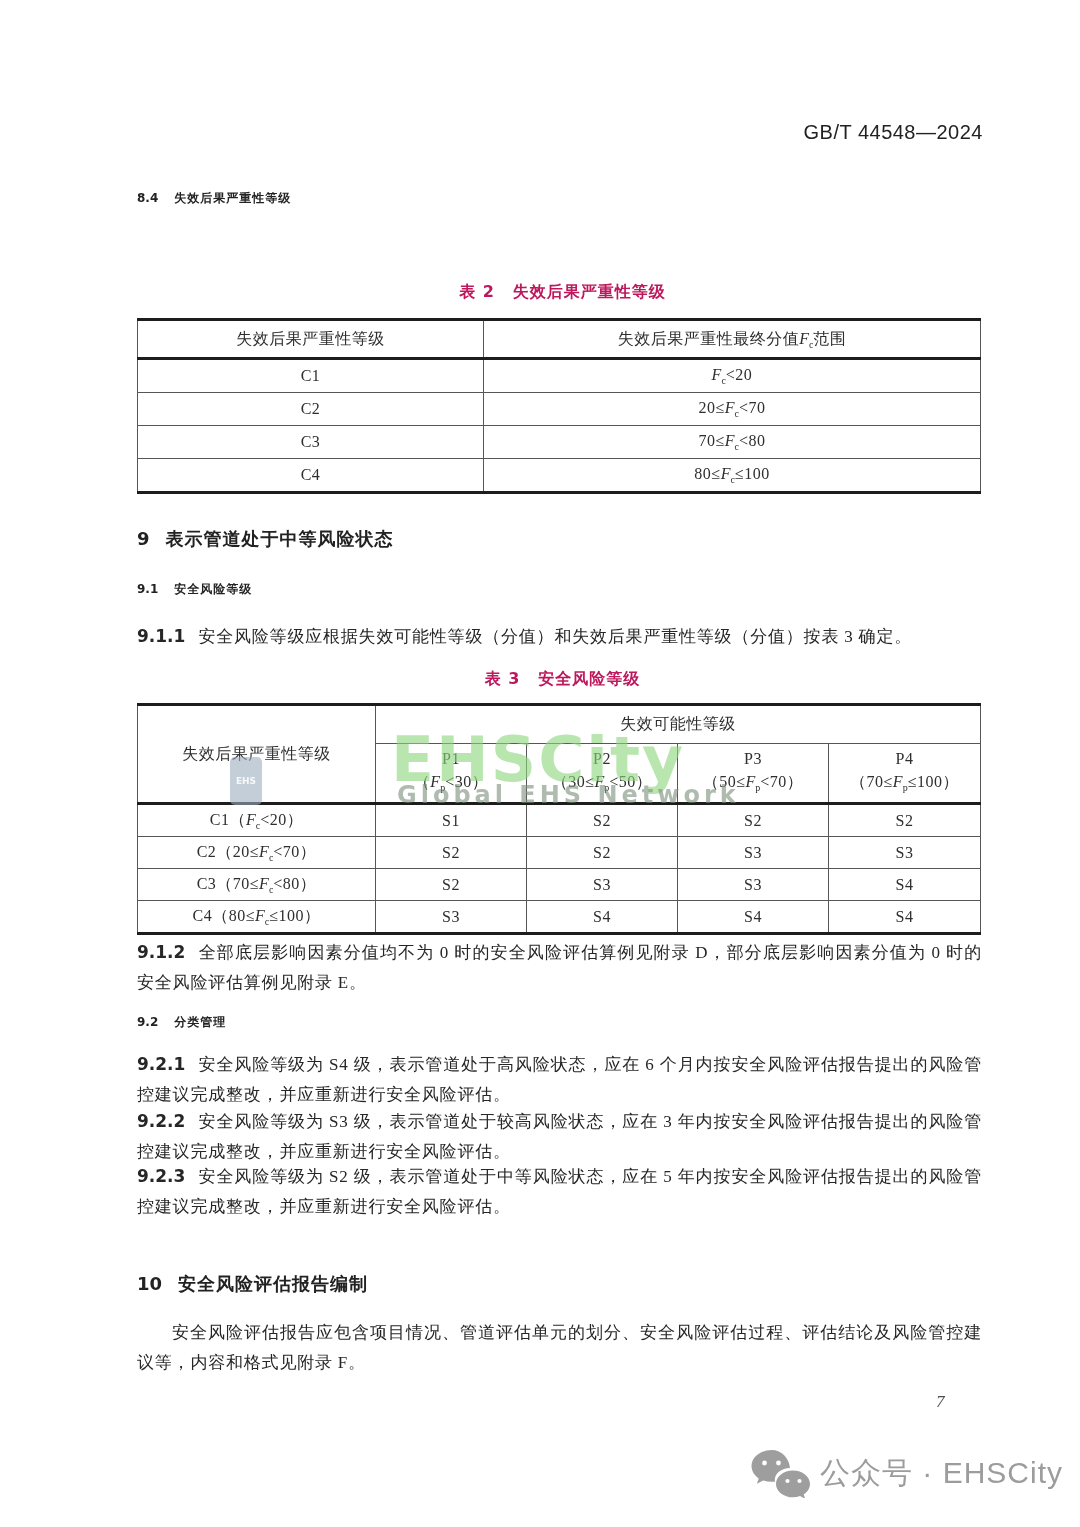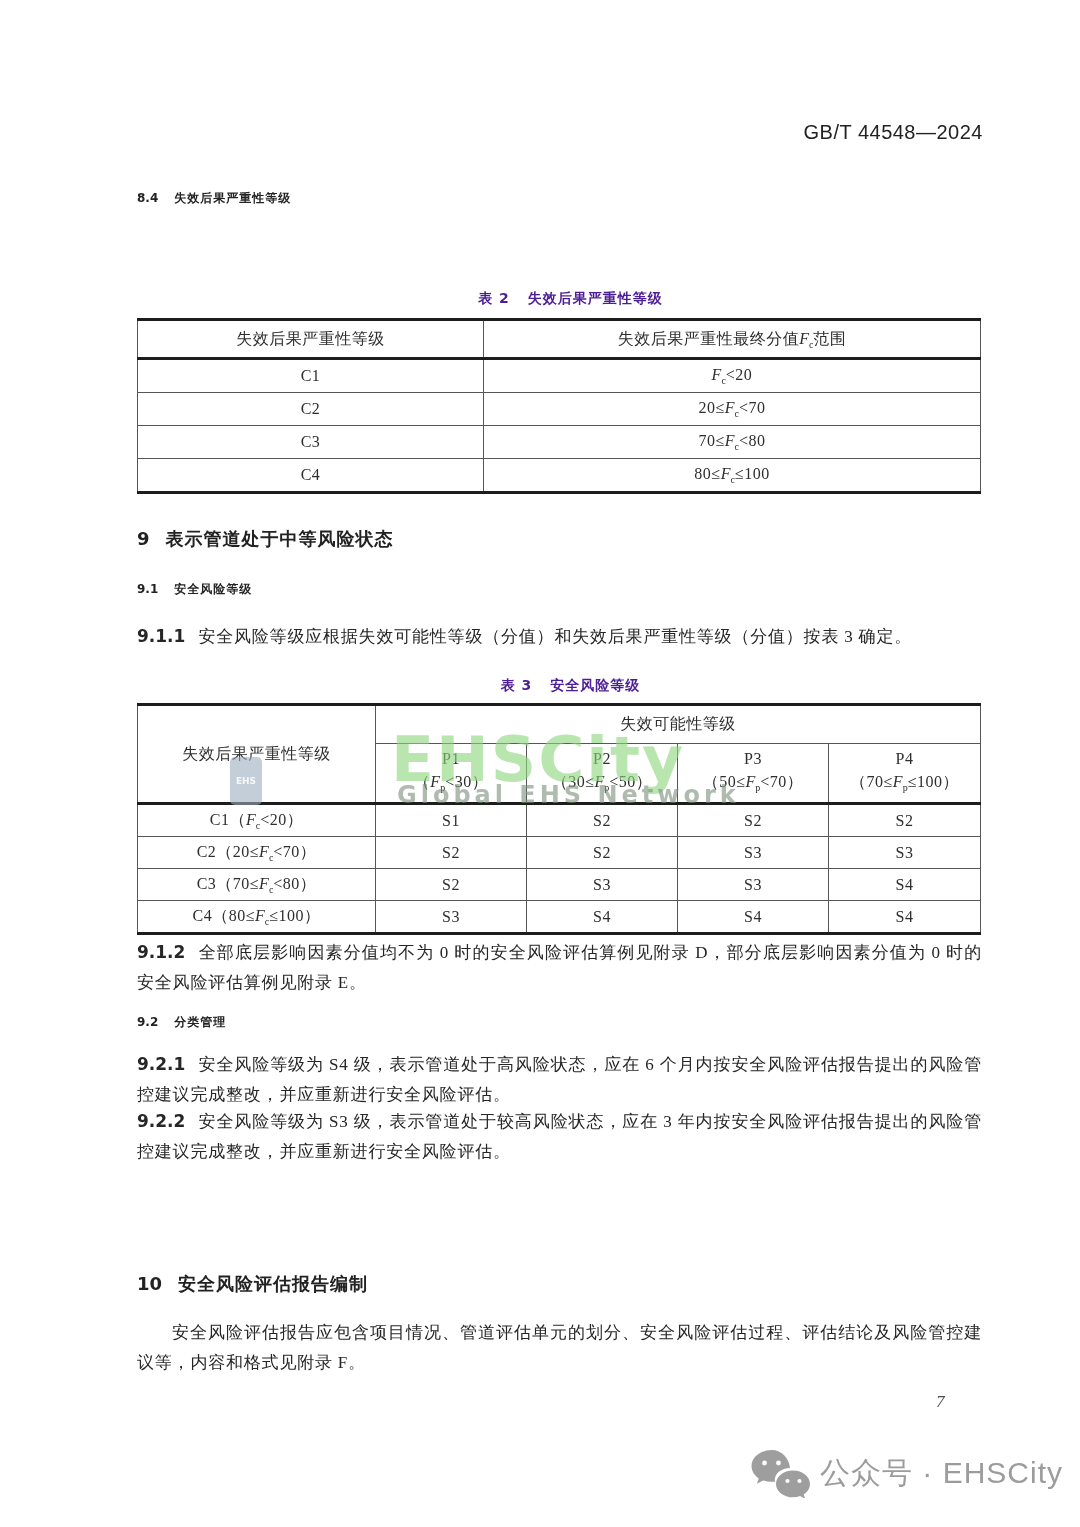--- a/index.html
+++ b/index.html
@@ -32,23 +32,23 @@
     text-align:justify; color:#262626;
   }
   .indent { text-indent:35px; }
   .cnum-inline {
     font-family:"DejaVu Sans","Liberation Sans",sans-serif;
     font-weight:bold; margin-right:13px; letter-spacing:0;
   }
 
   
   .tcaption {
-    left:137px; width:843px; margin:12px; text-align:center;
-    font-family:"DejaVu Sans","Liberation Sans",sans-serif;
-    font-weight:bold; font-size:14px; color:#4c1d95; letter-spacing:1px;
+    left:137px; width:843px; margin:4px; text-align:center;
+    font-family:"DejaVu Sans","Liberation Sans",sans-serif;
+    font-weight:bold; font-size:16px; color:#be185d; letter-spacing:1px;
   }
   .tcaption .cap-label { margin-right:18px; }
 
   
   .gbtable {
     border-collapse:collapse; table-layout:fixed; width:843px;
     border-top:3px solid #1d1d1d; border-bottom:3px solid #1d1d1d;
     background:transparent;
   }
   .gbtable th, .gbtable td {
@@ -236,20 +236,23 @@
 
   <h3 class="abs clause" style="top:1014px;">
     <b class="cnum">9.2</b><span>分类管理</span>
   </h3>
 
   <p class="abs body" style="top:1050px;">
     <b class="cnum-inline">9.2.1</b><span>安全风险等级为 S4 级，表示管道处于高风险状态，应在 6 个月内按安全风险评估报告提出的风险管控建议完成整改，并应重新进行安全风险评估。</span>
   </p>
   <p class="abs body" style="top:1107px;">
     <b class="cnum-inline">9.2.2</b><span>安全风险等级为 S3 级，表示管道处于较高风险状态，应在 3 年内按安全风险评估报告提出的风险管控建议完成整改，并应重新进行安全风险评估。</span>
+  </p>
+  <p class="abs body" style="top:1162px;">
+    <b class="cnum-inline">9.2.3</b><span>安全风险等级为 S2 级，表示管道处于中等风险状态，应在 5 年内按安全风险评估报告提出的风险管控建议完成整改，并应重新进行安全风险评估。</span>
   </p>
 
   <h2 class="abs clause" style="top:1272px; font-size:18px;">
     <b class="cnum">10</b><span>安全风险评估报告编制</span>
   </h2>
   <p class="abs body indent" style="top:1318px;">安全风险评估报告应包含项目情况、管道评估单元的划分、安全风险评估过程、评估结论及风险管控建议等，内容和格式见附录 F。</p>
 
   <div class="abs pagenum">7</div>
 
   <div class="abs wechat-footer">

